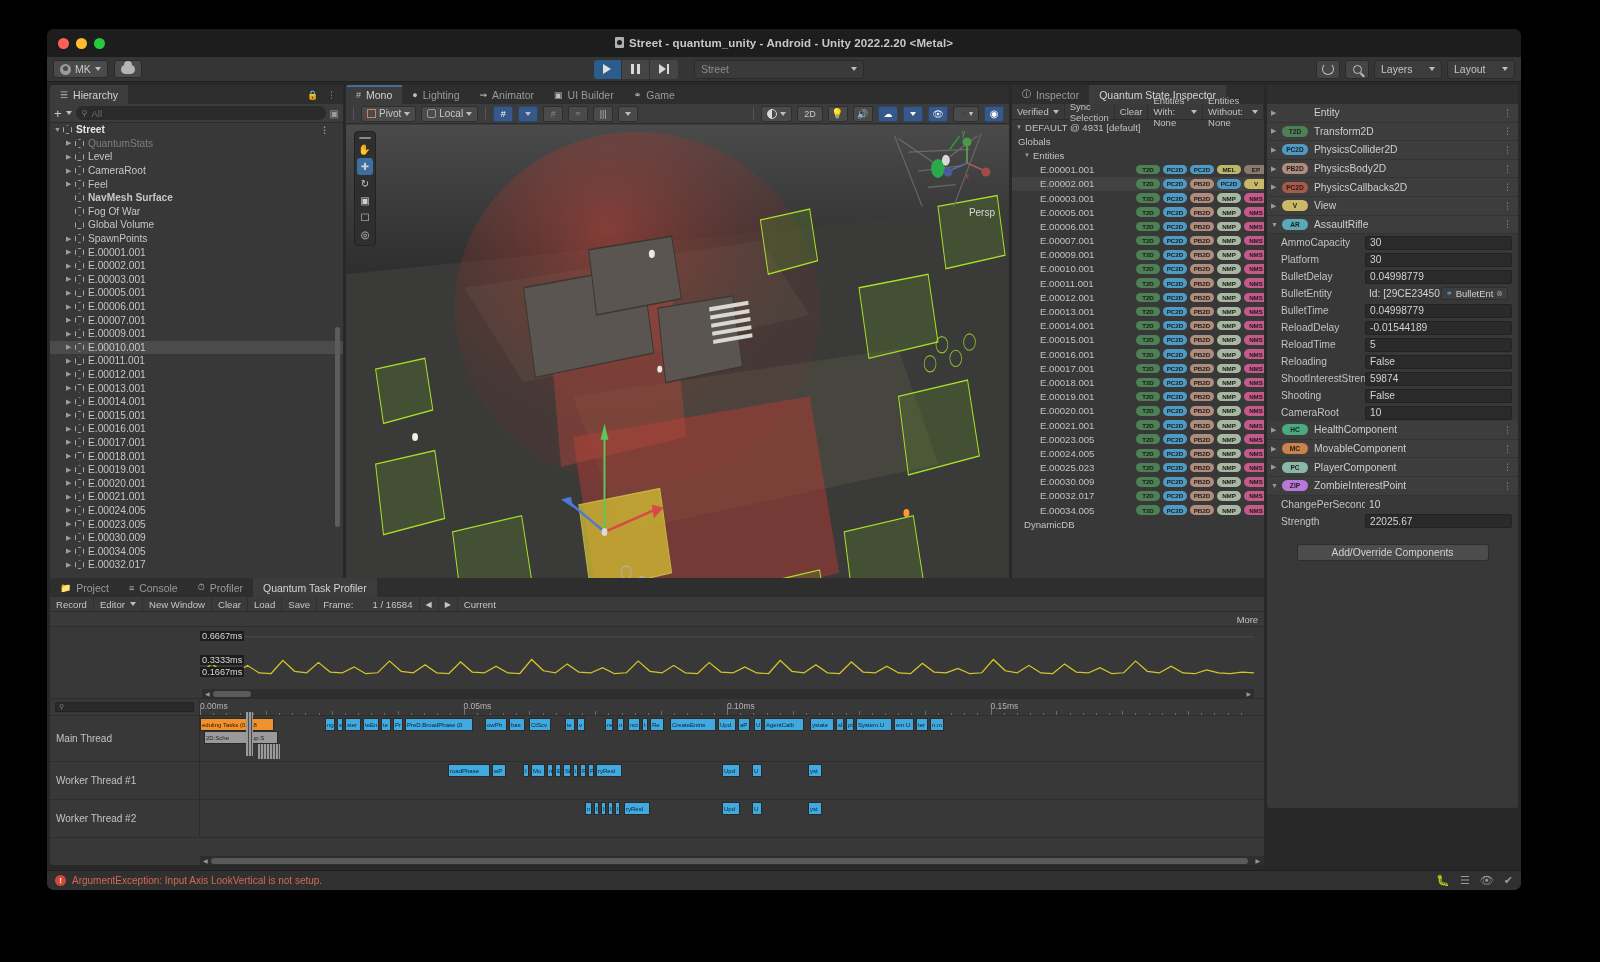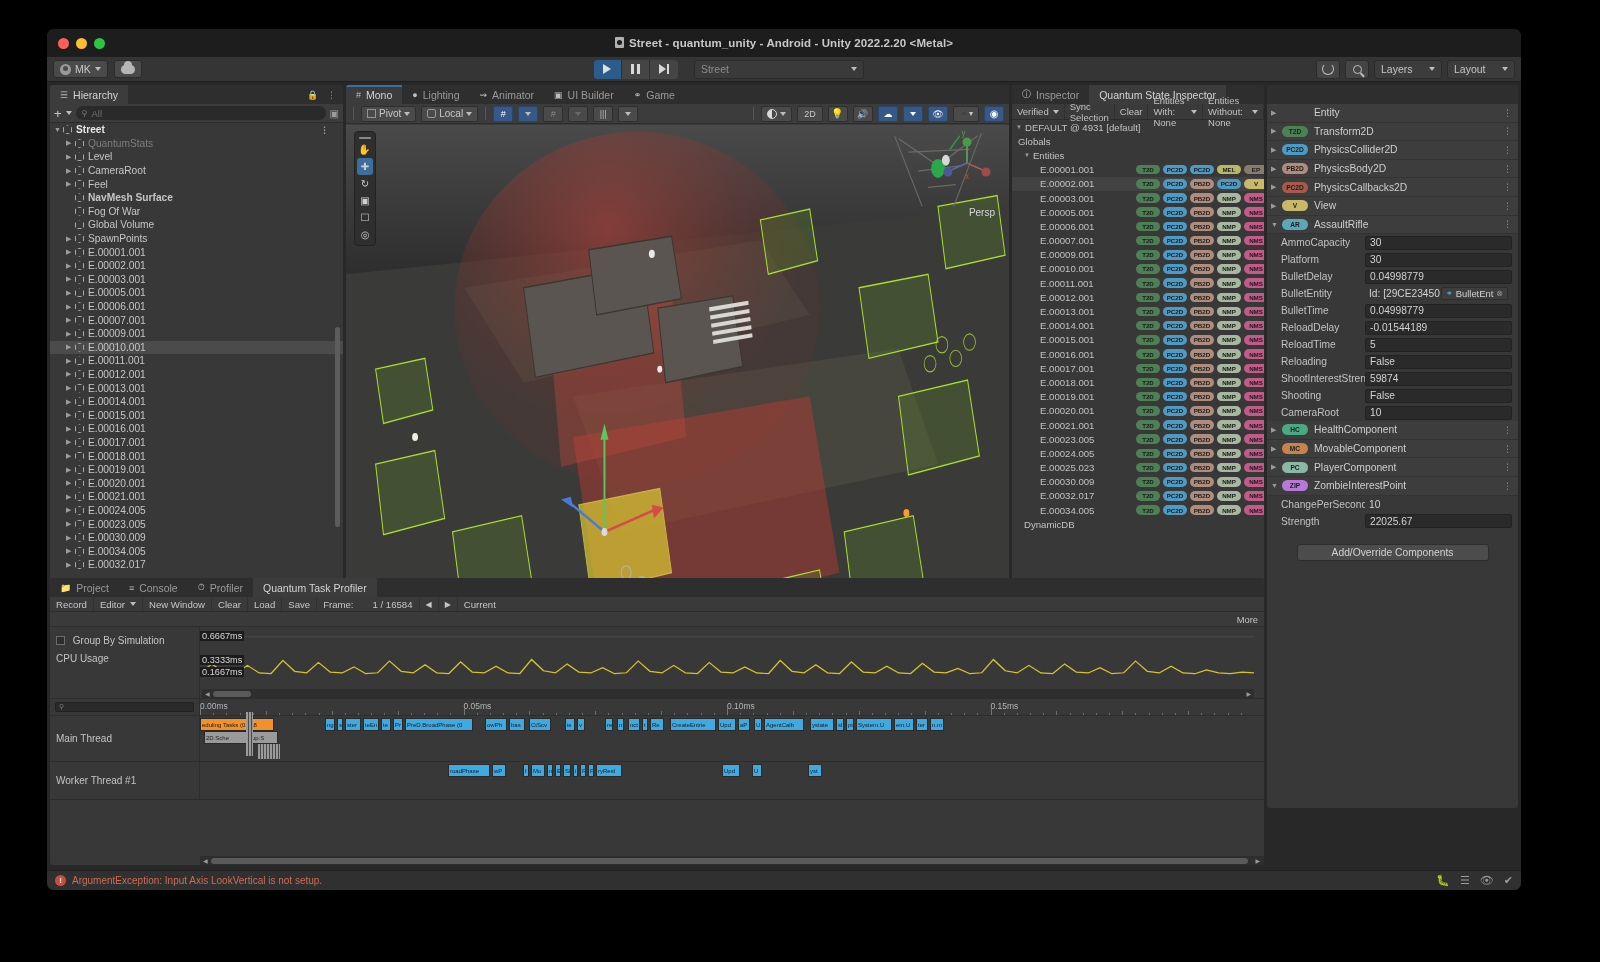--- a/index.html
+++ b/index.html
@@ -1150,27 +1150,20 @@
         <div class="c noline">
               <span>Current</span>
             </div>
       </div>
 
       <div class="mach">
         <span class="more">More</span>
       </div>
 
       <div class="graph-area">
-        <div class="g-left">
-          <div>
-            <span class="cbx"></span>
-            <span>Group By Simulation</span>
-          </div>
-          <div style="margin-top:7px"><span>CPU Usage</span></div>
-        </div>
         <div class="g-plot">
           <div class="ylab" style="left:0;top:4px">0.6667ms</div>
           <div class="ylab" style="left:0;top:28px">0.3333ms</div>
           <div class="ylab" style="left:0;top:40px">0.1667ms</div>
           <svg id="cpu-svg" width="100%" height="100%" viewBox="0 0 800 72" preserveAspectRatio="none">
             <line x1="0" y1="10" x2="800" y2="10" stroke="#4e4e4e" stroke-width="0.7"></line>
             <polyline id="cpu-line" fill="none" stroke="#d4c42a" stroke-width="1.1" points="0.0,46.5 9.0,37.5 18.0,45.8 27.0,47.3 36.0,39.0 44.9,46.5 53.9,47.3 62.9,33.8 71.9,45.0 80.9,46.5 89.9,36.0 98.9,45.8 107.9,46.5 116.9,40.5 125.8,47.3 134.8,46.5 143.8,34.5 152.8,45.0 161.8,46.5 170.8,38.3 179.8,46.5 188.8,47.3 197.8,35.3 206.7,45.8 215.7,46.5 224.7,39.8 233.7,46.5 242.7,47.3 251.7,33.0 260.7,44.3 269.7,46.5 278.7,37.5 287.6,45.8 296.6,46.5 305.6,41.3 314.6,47.3 323.6,46.5 332.6,34.5 341.6,45.0 350.6,46.5 359.6,39.0 368.5,46.5 377.5,47.3 386.5,36.0 395.5,45.8 404.5,46.5 413.5,40.5 422.5,46.5 431.5,47.3 440.4,33.8 449.4,45.0 458.4,46.5 467.4,38.3 476.4,46.5 485.4,47.3 494.4,35.3 503.4,45.8 512.4,46.5 521.3,39.8 530.3,46.5 539.3,47.3 548.3,36.8 557.3,45.8 566.3,46.5 575.3,42.0 584.3,47.3 593.3,46.5 602.2,33.0 611.2,44.3 620.2,46.5 629.2,39.0 638.2,46.5 647.2,47.3 656.2,37.5 665.2,45.8 674.2,46.5 683.1,41.3 692.1,47.3 701.1,46.5 710.1,34.5 719.1,45.0 728.1,46.5 737.1,39.8 746.1,46.5 755.1,47.3 764.0,43.5 773.0,46.5 782.0,47.3 791.0,45.8 800.0,46.5"></polyline>
           </svg>
         </div>
         <div style="position:absolute;left:152px;right:10px;bottom:0;height:9px;background:#2e2e2e;display:flex;align-items:center">
@@ -1326,20 +1319,34 @@
                 <div class="blk" style="left: 363px; width: 8px; top: 2px;">Si</div>
                 <div class="blk" style="left: 373px; width: 5px; top: 2px;">i</div>
                 <div class="blk" style="left: 380px; width: 6px; top: 2px;">R</div>
                 <div class="blk" style="left: 388px; width: 6px; top: 2px;">P</div>
                 <div class="blk" style="left: 396px; width: 26px; top: 2px;">ryResl</div>
                 <div class="blk" style="left: 522px; width: 18px; top: 2px;">Upd</div>
                 <div class="blk" style="left: 552px; width: 10px; top: 2px;">U</div>
                 <div class="blk" style="left: 608px; width: 14px; top: 2px;">yst</div>
               </div>
             </div>
+            <div class="thread-row" style="height: 38px;">
+              <div class="thread-name">Worker Thread #2</div>
+              <div class="thread-track">
+                <div class="blk" style="left: 385px; width: 7px; top: 2px;">n</div>
+                <div class="blk" style="left: 394px; width: 5px; top: 2px;">I</div>
+                <div class="blk" style="left: 401px; width: 5px; top: 2px;">I</div>
+                <div class="blk" style="left: 408px; width: 5px; top: 2px;">I</div>
+                <div class="blk" style="left: 415px; width: 5px; top: 2px;">I</div>
+                <div class="blk" style="left: 424px; width: 26px; top: 2px;">ryResl</div>
+                <div class="blk" style="left: 522px; width: 18px; top: 2px;">Upd</div>
+                <div class="blk" style="left: 552px; width: 10px; top: 2px;">U</div>
+                <div class="blk" style="left: 608px; width: 14px; top: 2px;">yst</div>
+              </div>
+            </div>
           </div>
 
       <div style="position:absolute;left:150px;right:0;bottom:0;height:9px;background:#2e2e2e;display:flex;align-items:center">
         <span style="font-size:6px;color:#9a9a9a;margin:0 3px">◀</span>
         <span class="sb" style="position:relative;height:6px;flex:1;margin-right:16px"></span>
         <span style="font-size:6px;color:#9a9a9a;position:absolute;right:4px">▶</span>
       </div>
     </div>
 
     <div class="statusbar">

